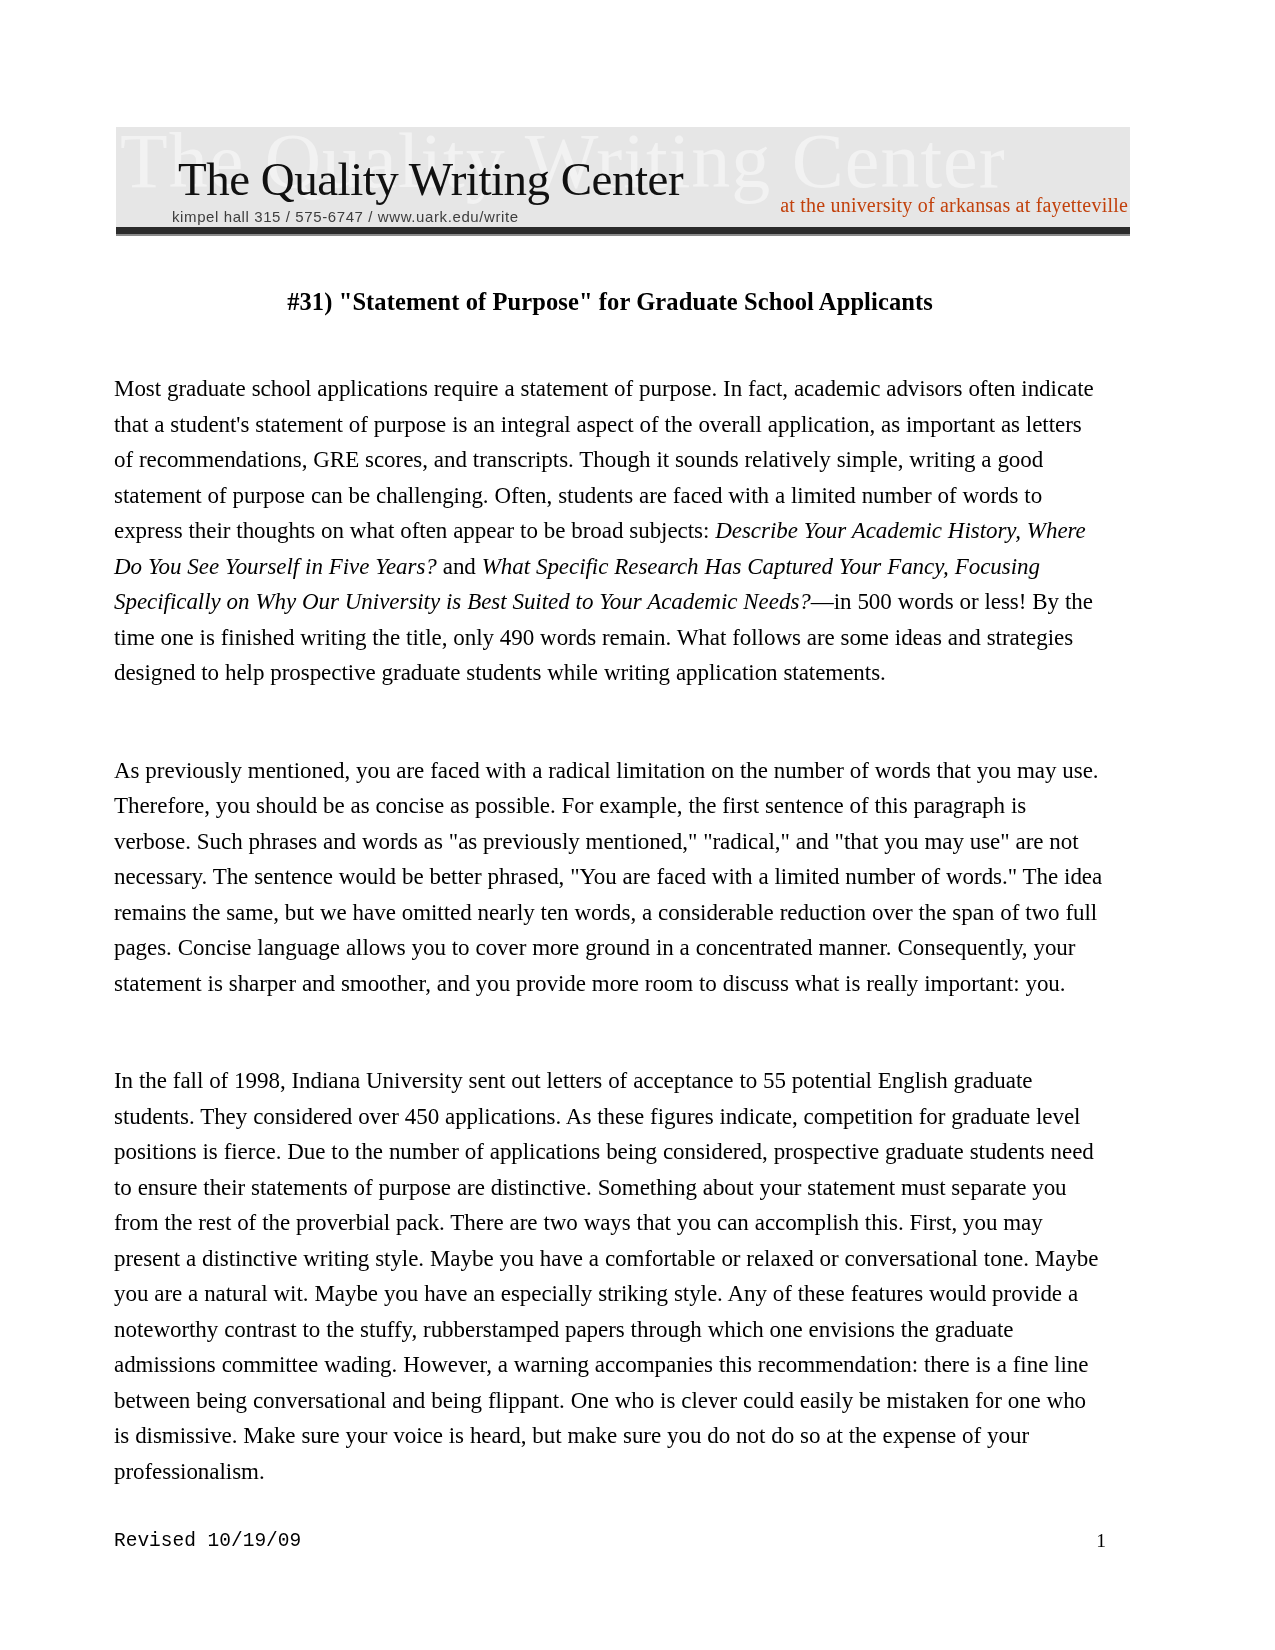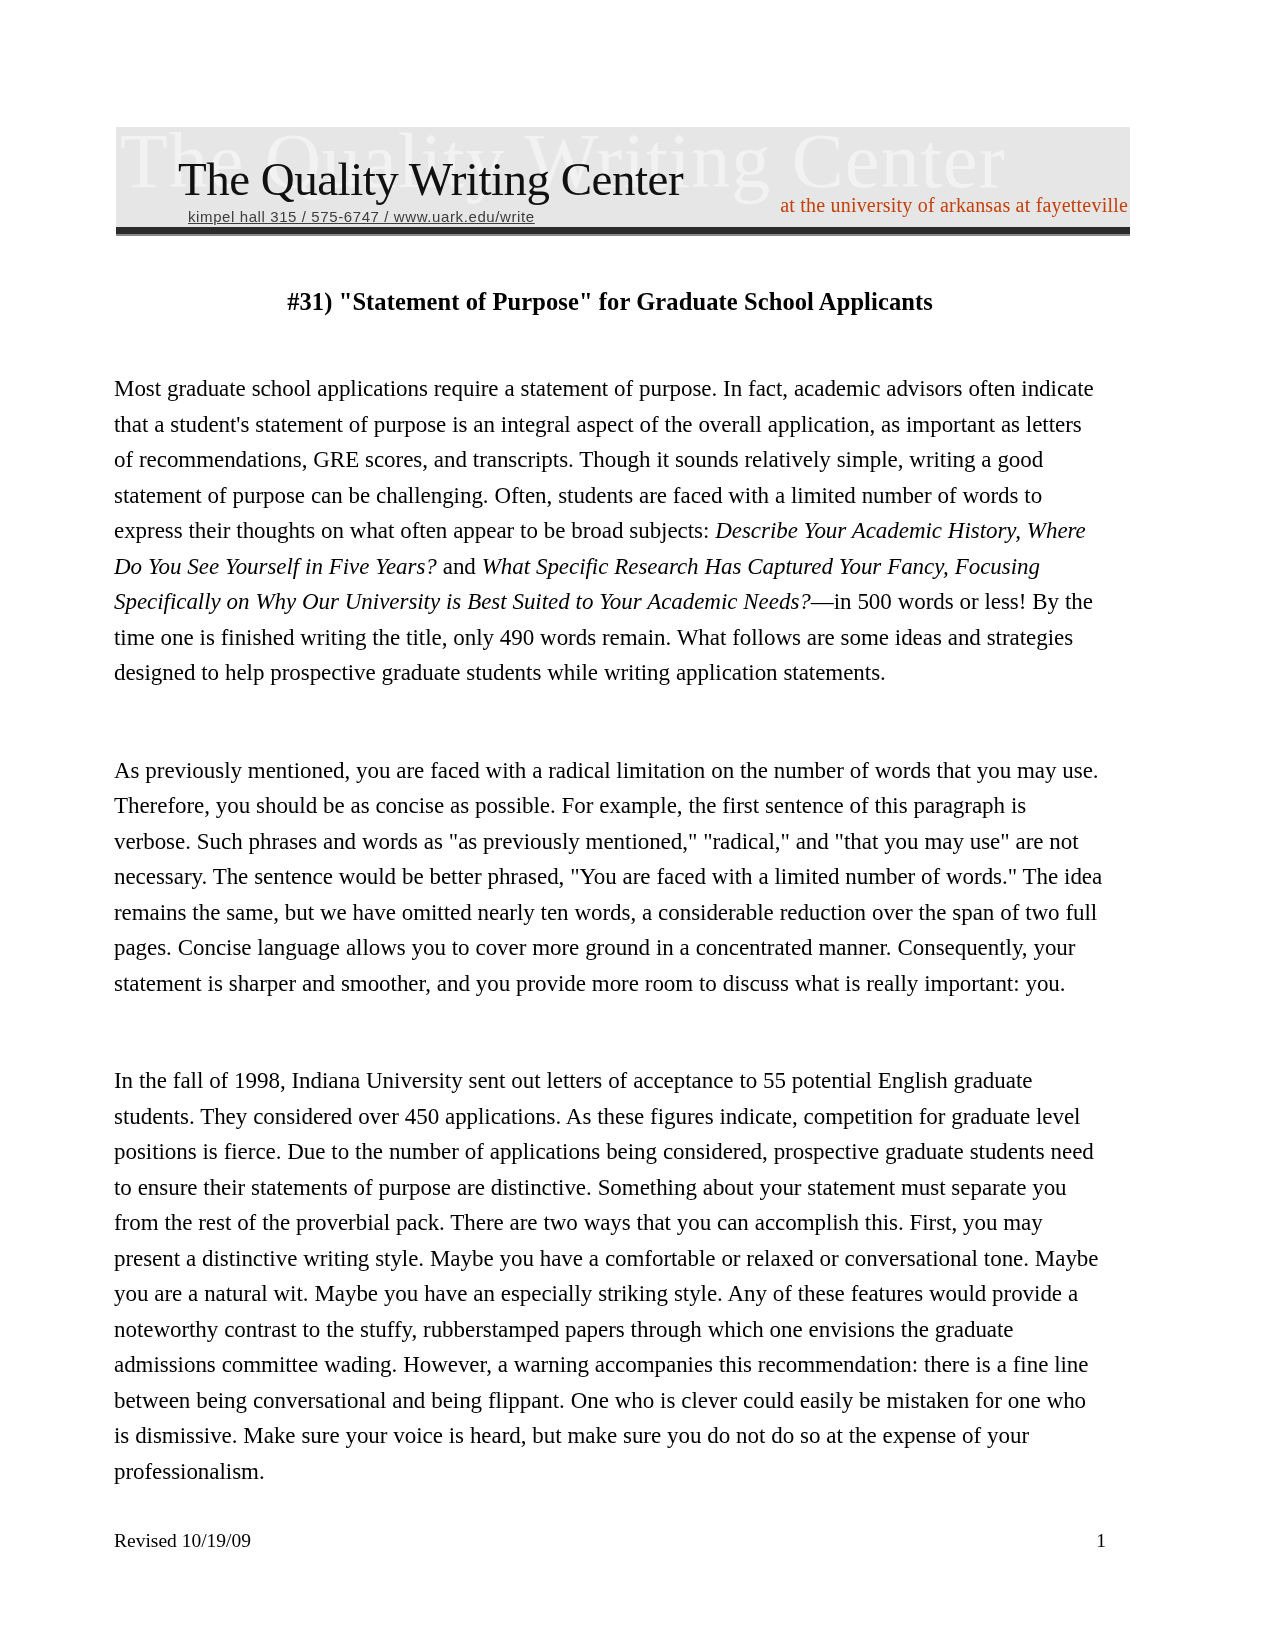--- a/index.html
+++ b/index.html
@@ -77,29 +77,28 @@
     font-family: "Liberation Serif", "DejaVu Serif", serif;
     font-size: 47px;
     line-height: 52px;
     font-weight: 400;
     color: #111111;
     white-space: nowrap;
     letter-spacing: -0.5px;
   }
   .logo-tagline {
     position: absolute;
-    left: 72px;
+    left: 56px;
     top: 81px;
     font-family: "Liberation Sans", "DejaVu Sans", sans-serif;
     font-size: 15px;
     line-height: 17px;
     color: #3d3d3d;
     white-space: nowrap;
     letter-spacing: 0.6px;
-    text-decoration: underline;
   }
   .logo-affiliation {
     position: absolute;
     right: 2px;
     top: 67px;
     font-family: "Liberation Serif", "DejaVu Serif", serif;
     font-size: 20px;
     line-height: 22px;
     color: #c2410c;
     white-space: nowrap;
@@ -158,20 +157,21 @@
     height: 26px;
   }
   .footer-left {
     position: absolute;
     left: 0;
     top: 0;
     font-size: 19.5px;
     line-height: 24px;
     color: #000;
     white-space: nowrap;
+    font-family: Liberation Mono, monospace;
   }
   .footer-right {
     position: absolute;
     right: 0;
     top: 0;
     font-size: 19.5px;
     line-height: 24px;
     color: #000;
     white-space: nowrap;
   }

